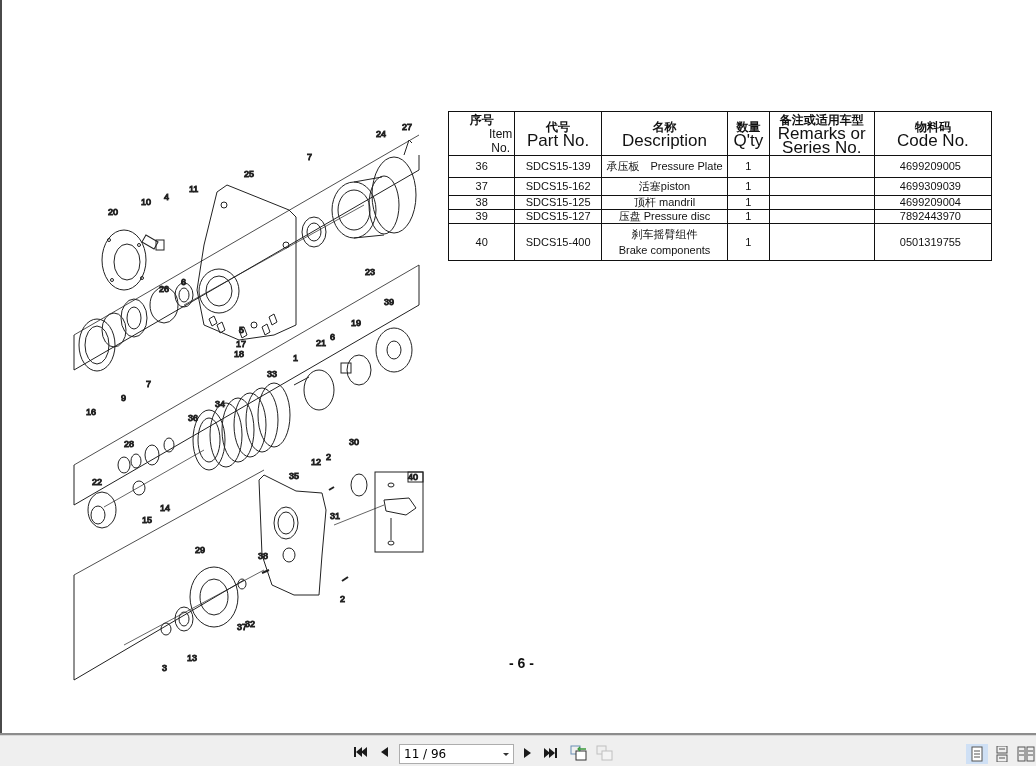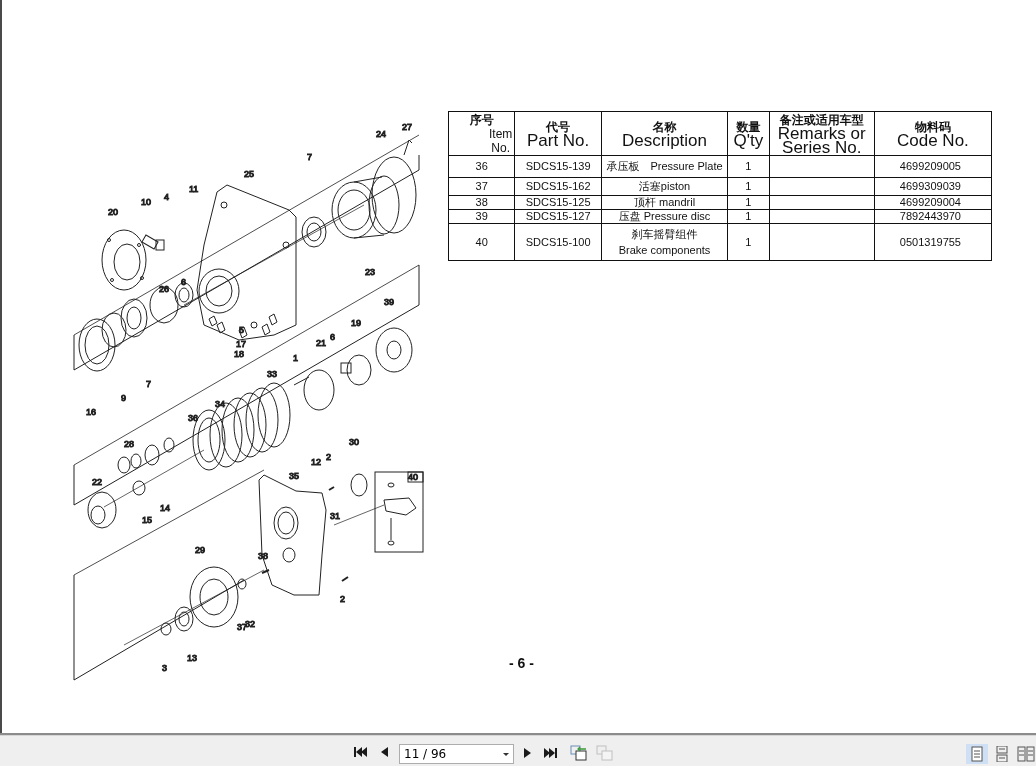--- a/index.html
+++ b/index.html
@@ -280,21 +280,21 @@
         <tr style="height:14px">
           <td>39</td>
           <td>SDCS15-127</td>
           <td class="desc">压盘 Pressure disc</td>
           <td>1</td>
           <td></td>
           <td class="code">7892443970</td>
         </tr>
         <tr style="height:37px">
           <td>40</td>
-          <td>SDCS15-100</td>
+          <td>SDCS15-400</td>
           <td class="desc" style="line-height:16px">
             <div>刹车摇臂组件</div>
             <div>Brake components</div>
           </td>
           <td>1</td>
           <td></td>
           <td class="code">0501319755</td>
         </tr>
       </tbody>
     </table>

